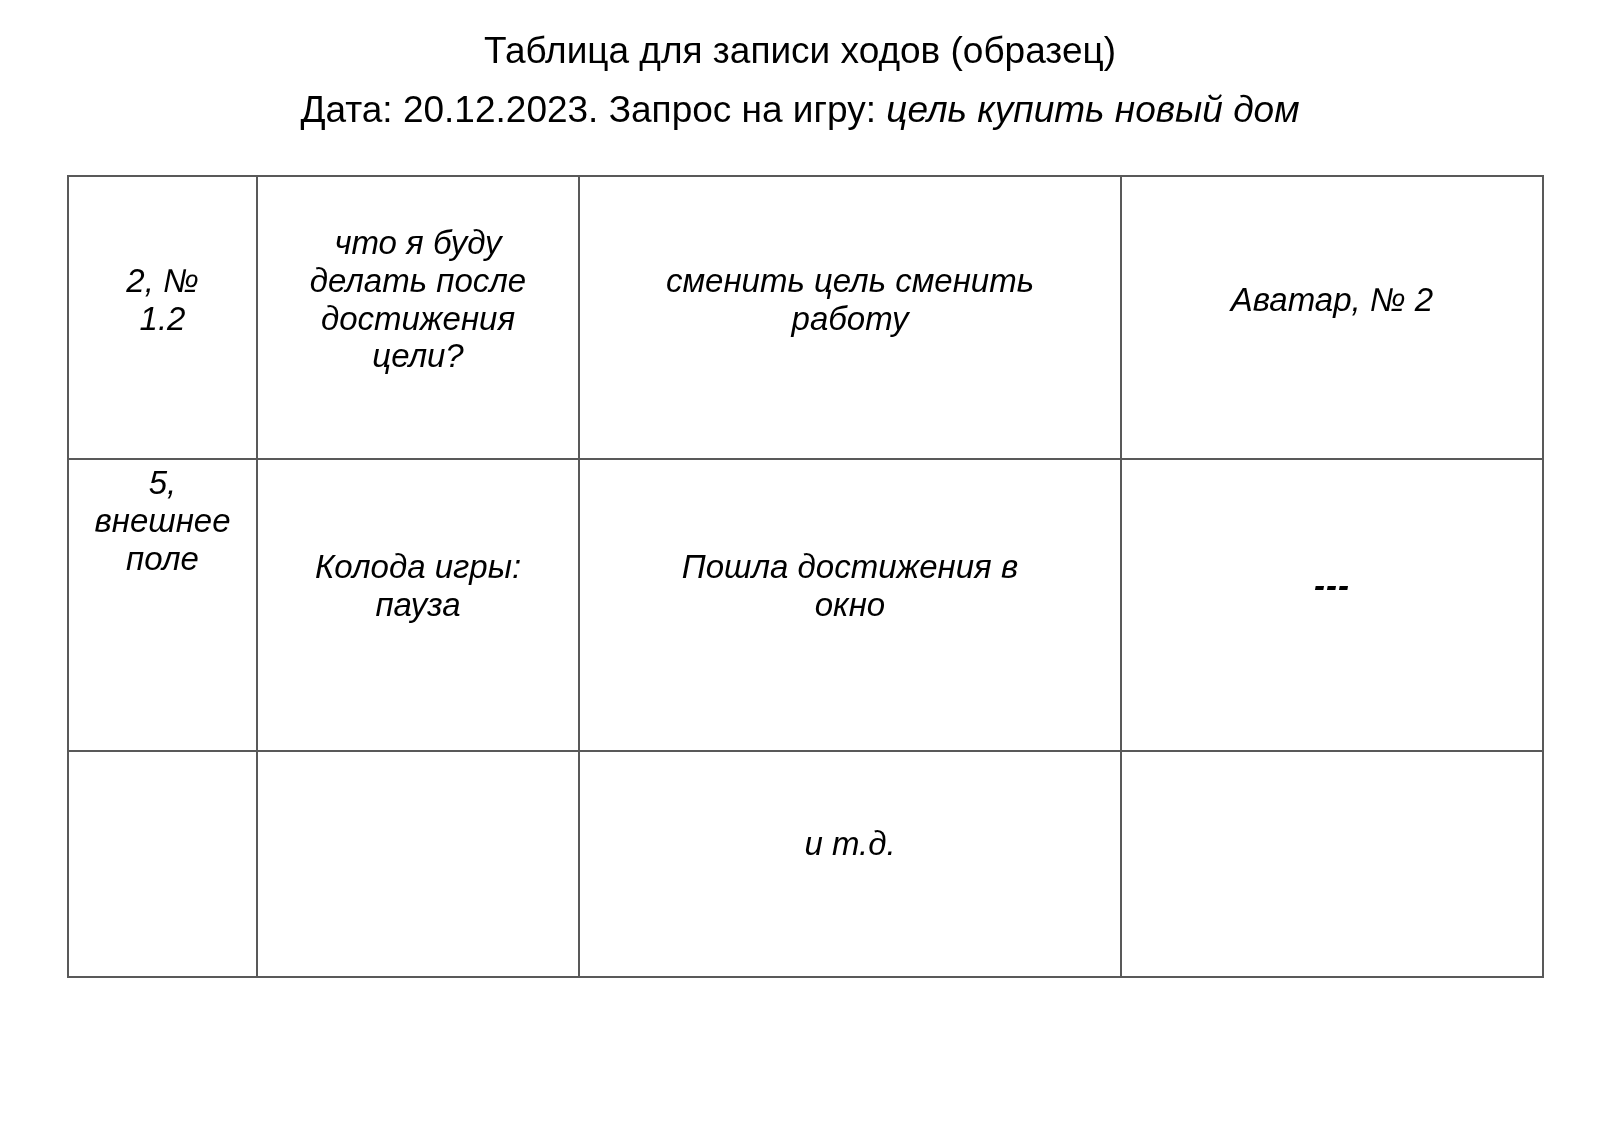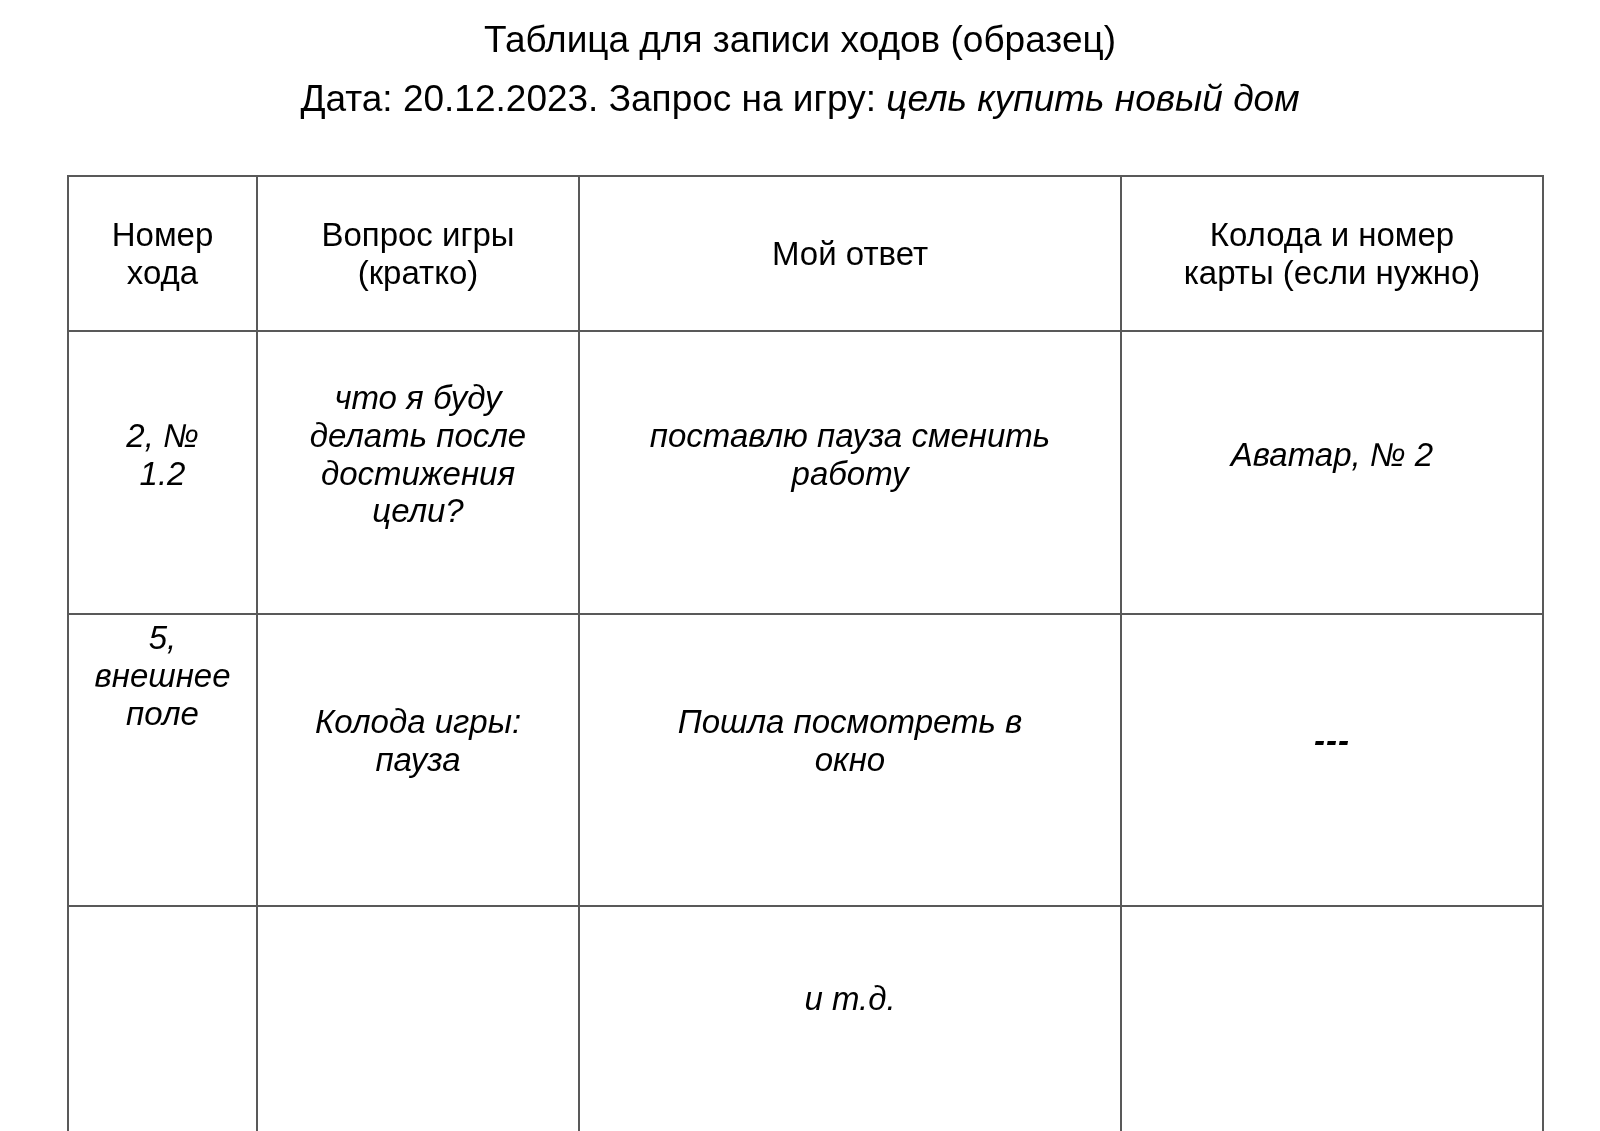--- a/index.html
+++ b/index.html
@@ -5,21 +5,21 @@
   * { margin: 0; padding: 0; box-sizing: border-box; }
   html, body {
     width: 1600px; height: 1131px;
     background: #ffffff;
     color: #000000;
     font-family: "Liberation Sans", "DejaVu Sans", sans-serif;
     overflow: hidden;
   }
   .page { width: 1600px; height: 1131px; position: relative; }
 
-  .title-block { padding-top: 21px; text-align: center; }
+  .title-block { padding-top: 32px; text-align: center; }
   .page-title {
     font-size: 37px;
     line-height: 1.0;
     font-weight: normal;
     color: #000000;
   }
   .page-subtitle {
     font-size: 37px;
     line-height: 1.0;
     margin-top: 22px;
@@ -72,47 +72,38 @@
   </div>
 
   <table class="moves">
     <colgroup>
       <col style="width:189px">
       <col style="width:322px">
       <col style="width:542px">
       <col style="width:422px">
     </colgroup>
     <tbody>
-      <tr class="hdr">
-        <th>Номер
-хода</th>
-        <th>Вопрос игры
-(кратко)</th>
-        <th>Мой ответ</th>
-        <th>Колода и номер
-карты (если нужно)</th>
-      </tr>
       <tr class="row-1">
         <td>2, №
 1.2</td>
         <td>что я буду
 делать после
 достижения
 цели?</td>
-        <td>поставлю пауза сменить
+        <td>сменить цель сменить
 работу</td>
         <td>Аватар, № 2</td>
       </tr>
       <tr class="row-2">
         <td class="cell-top">5,
 внешнее
 поле</td>
         <td>Колода игры:
 пауза</td>
-        <td>Пошла посмотреть в
+        <td>Пошла достижения в
 окно</td>
         <td class="cell-bold">---</td>
       </tr>
       <tr class="row-3">
         <td></td>
         <td></td>
         <td>и т.д.</td>
         <td></td>
       </tr>
     </tbody>

